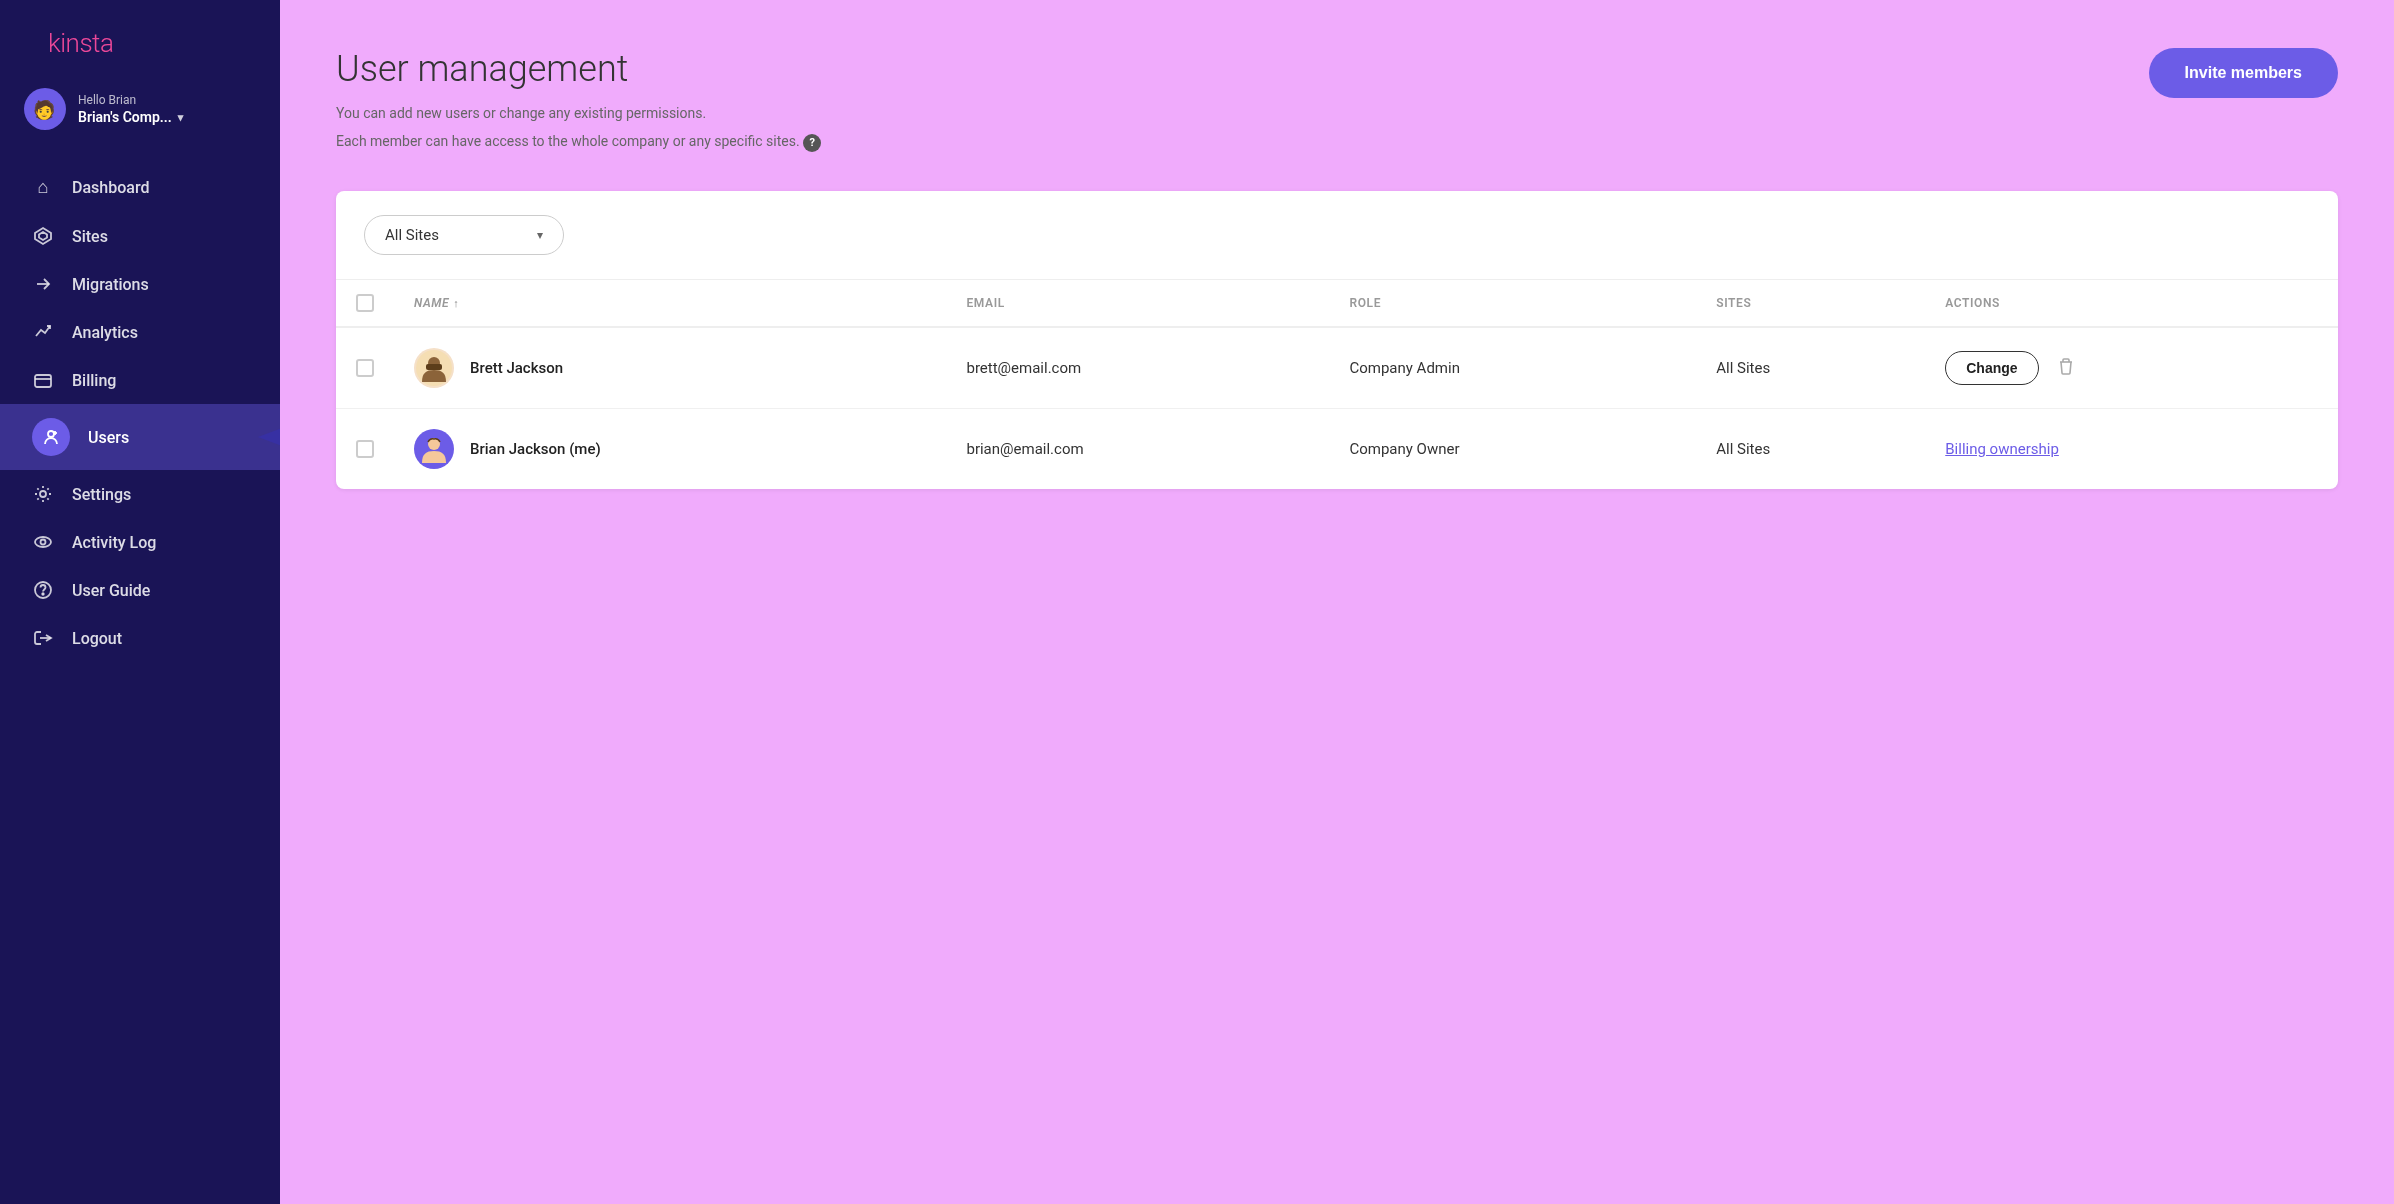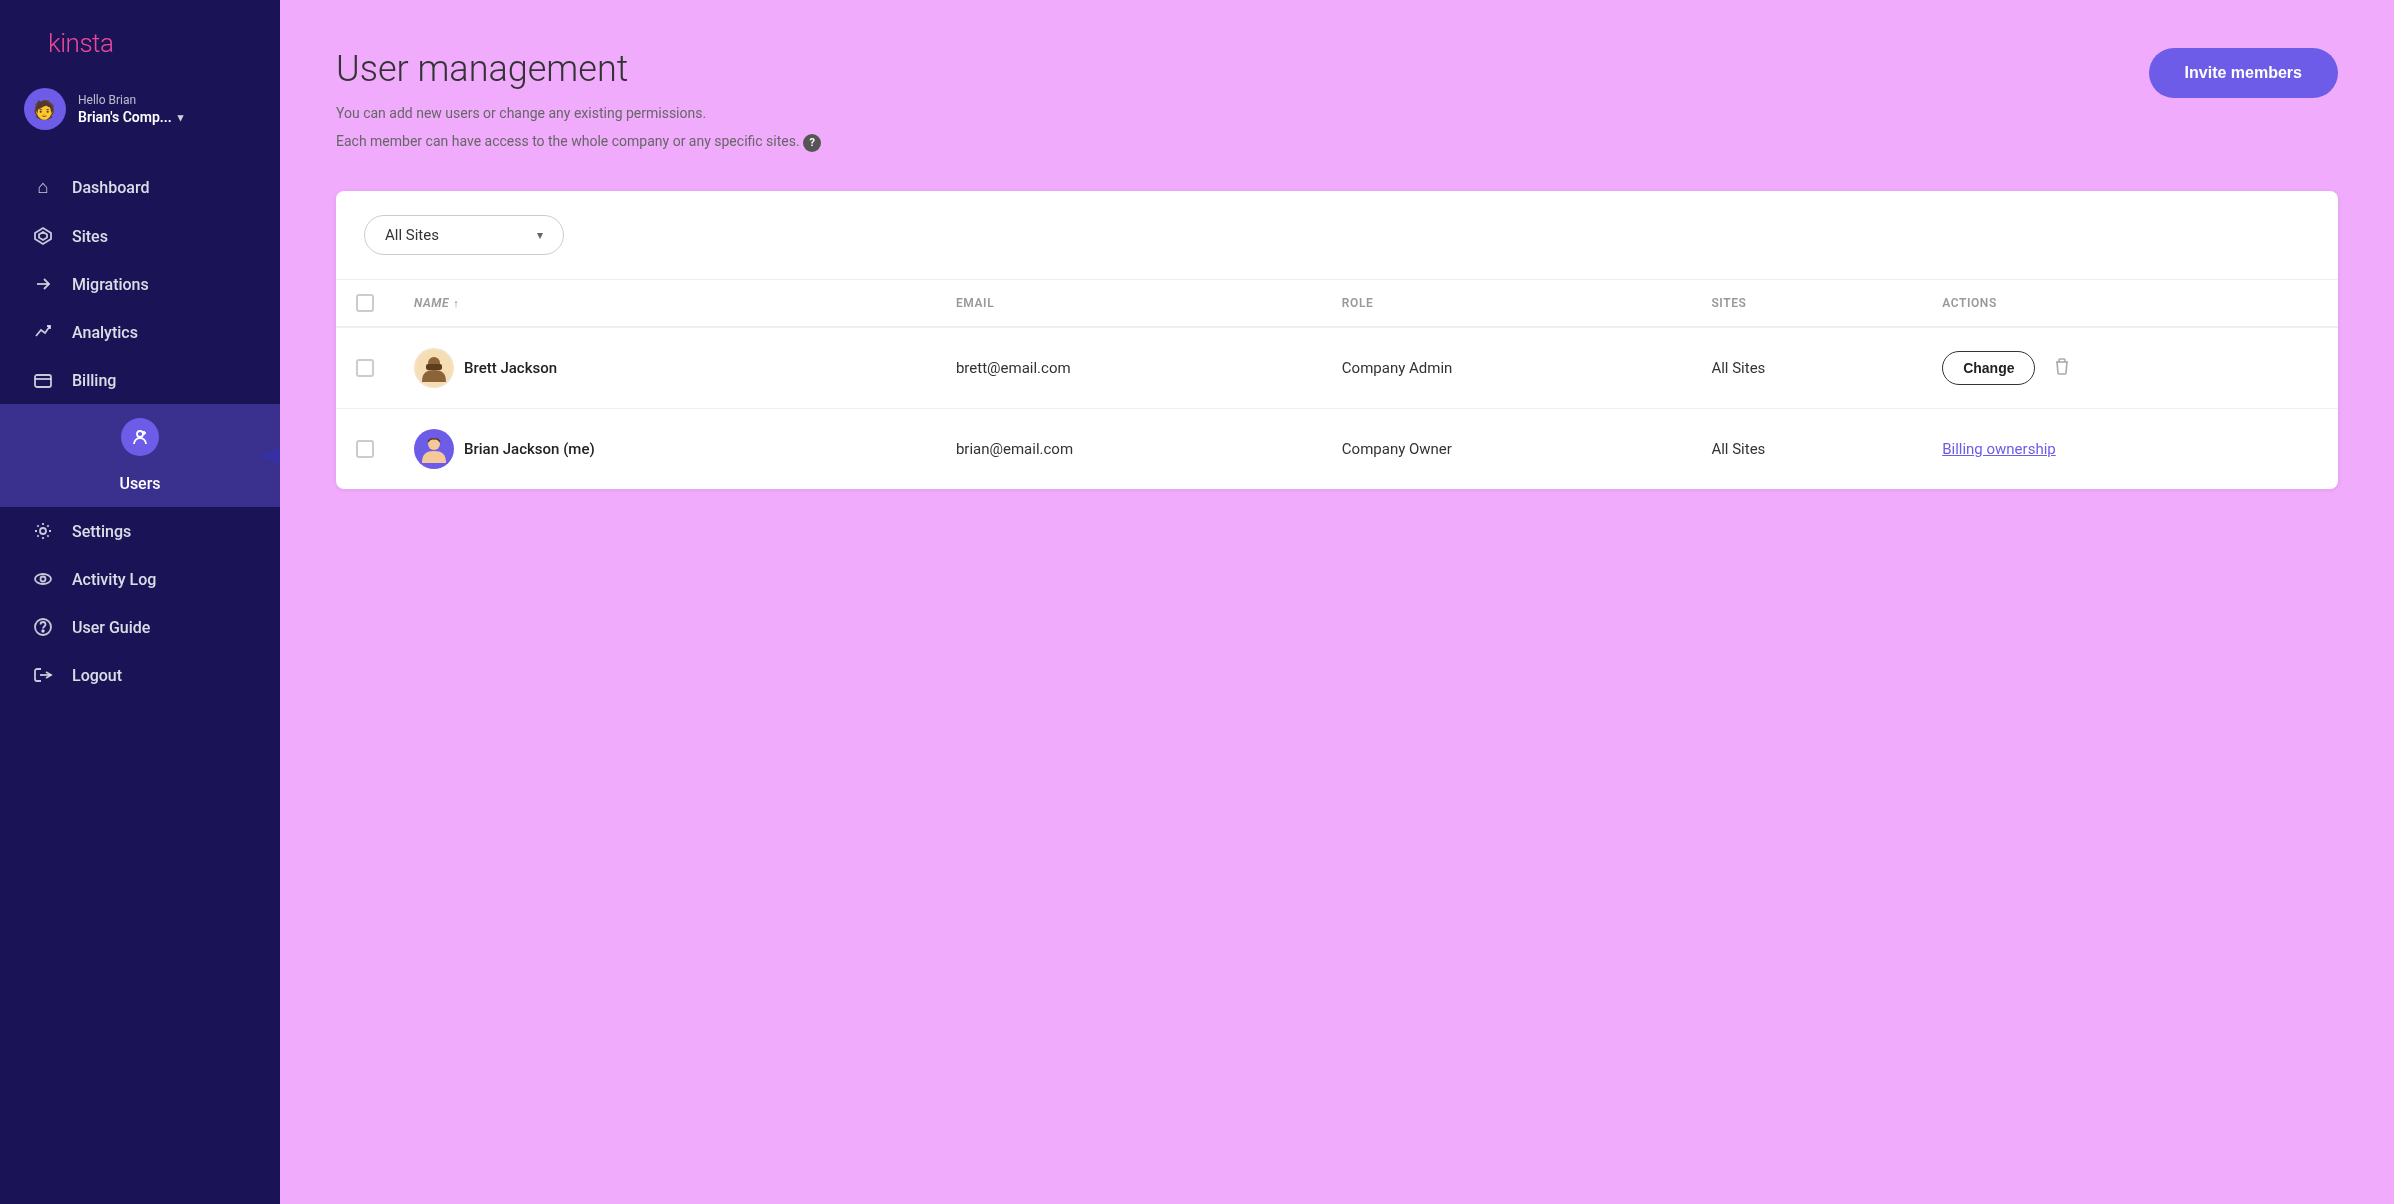--- a/index.html
+++ b/index.html
@@ -222,21 +222,21 @@
       width: 18px;
       height: 18px;
       border: 2px solid #ccc;
       border-radius: 3px;
       cursor: pointer;
       background: white;
     }
     .user-cell {
       display: flex;
       align-items: center;
-      gap: 10px;
+      gap: 16px;
     }
     .user-avatar {
       width: 40px;
       height: 40px;
       border-radius: 50%;
       overflow: hidden;
       display: flex;
       align-items: center;
       justify-content: center;
       font-size: 20px;
@@ -358,21 +358,21 @@
     <div class="sidebar-item">
       <span class="icon">
         <svg width="20" height="20" viewBox="0 0 20 20" fill="none" stroke="rgba(255,255,255,0.85)" stroke-width="1.8">
           <rect x="2" y="5" width="16" height="12" rx="2"></rect>
           <line x1="2" y1="9" x2="18" y2="9"></line>
         </svg>
       </span>
       <span>Billing</span>
     </div>
 
-    <div class="sidebar-item active" style="position:relative;flex-direction:column;">
+    <div class="sidebar-item active" style="position:relative;">
       <span class="active-circle">
         <svg width="20" height="20" viewBox="0 0 20 20" fill="none" stroke="white" stroke-width="1.8">
           <circle cx="10" cy="7" r="3"></circle>
           <path d="M4,17 C4,13.5 7,11 10,11 C13,11 16,13.5 16,17"></path>
           <line x1="14" y1="4" x2="14" y2="8"></line>
           <line x1="12" y1="6" x2="16" y2="6"></line>
         </svg>
       </span>
       <span>Users</span>
 

